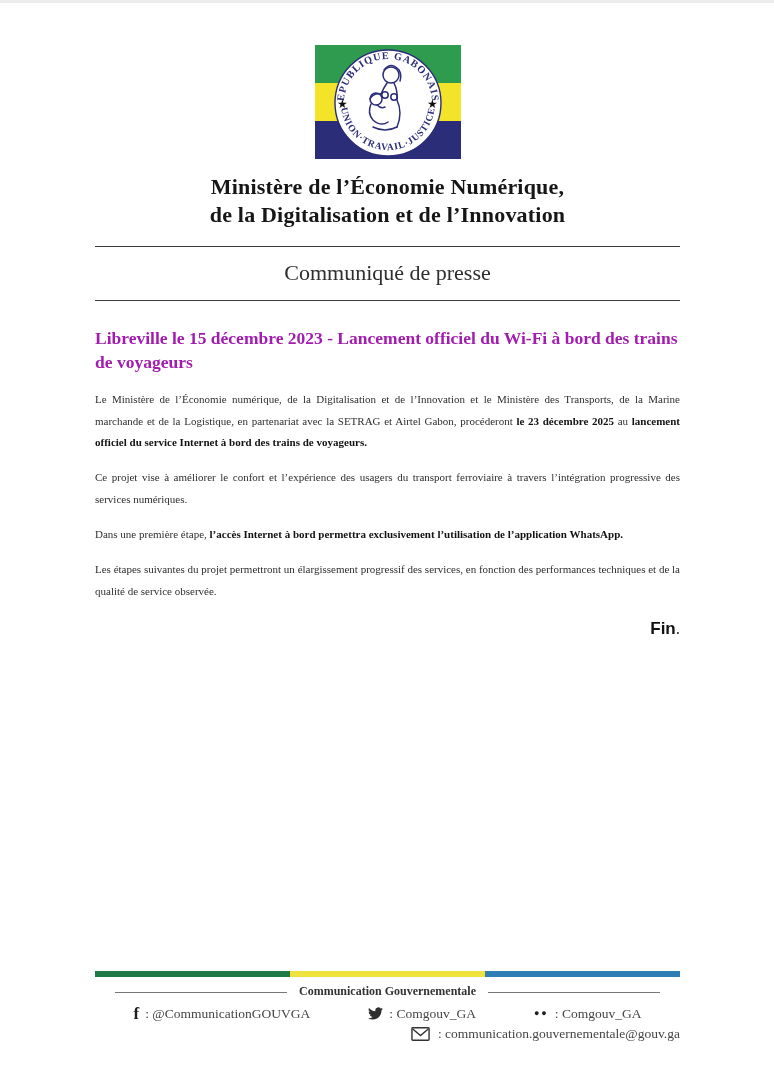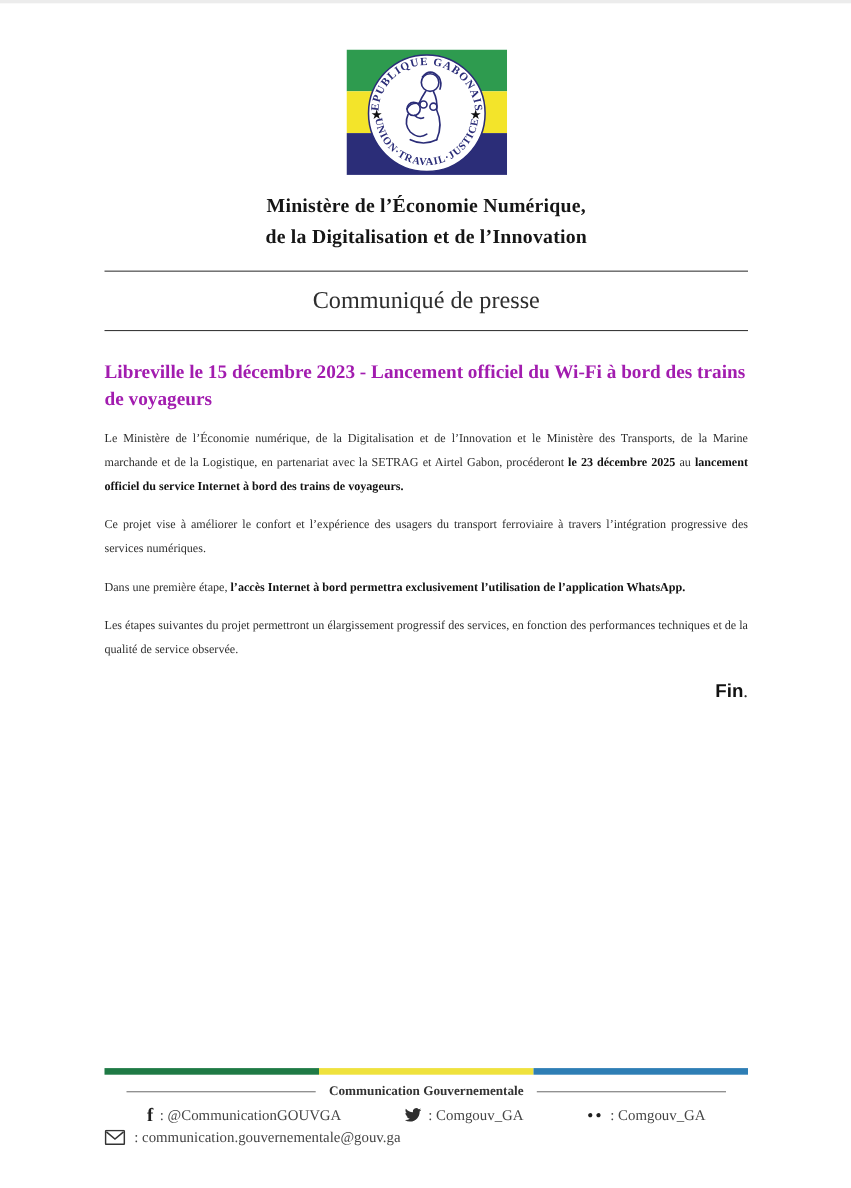--- a/index.html
+++ b/index.html
@@ -12,21 +12,21 @@
     overflow:hidden;
   }
   .page::before{
     content:"";position:absolute;top:0;left:0;right:0;height:3px;background:#ececec;
   }
   .content{padding:45px 94px 0 95px;}
   .logo-wrap{display:flex;justify-content:center;}
   svg.logo{width:146px;height:114px;display:block;}
   .ministry{
     margin-top:14px;text-align:center;font-weight:bold;
-    font-size:18px;line-height:28px;color:#161616;letter-spacing:.2px;
+    font-size:22px;line-height:28px;color:#161616;letter-spacing:.2px;
   }
   .hr{border:none;border-top:1.6px solid #3a3a3a;margin:17px 0 0 0;}
   .press{ text-align:center;font-size:22px;color:#2e2e2e;padding:13px 0 14px 0;}
   .headline{
     margin:26px 0 0 0;font-weight:bold;font-size:17.5px;line-height:23.5px;color:#a21caf;
     text-align:left;
   }
   .paras{margin-top:15px;}
   .para{margin:0 0 13.5px 0;font-size:11px;line-height:21.6px;text-align:justify;color:#2e2e2e;}
   .para .b{font-weight:bold;color:#121212;}
@@ -36,21 +36,21 @@
   .footer{position:absolute;top:971px;left:95px;width:585px;}
   .bar{display:flex;height:6px;}
   .bar .seg{flex:1;}
   .comm-row{display:flex;align-items:center;gap:12px;margin-top:7px;padding:0 20px;}
   .comm-row .line{flex:1;border-top:1.2px solid #777;margin-top:2px;}
   .comm-title{font-weight:bold;font-size:12px;color:#333;white-space:nowrap;}
   .social-row{display:flex;justify-content:center;align-items:center;gap:58px;margin-top:6px;font-size:13.5px;color:#454545;}
   .social{display:flex;align-items:center;gap:6px;}
   .fb-glyph{font-weight:bold;font-size:17px;color:#1f1f1f;line-height:1;}
   .flickr-glyph{font-size:9px;letter-spacing:2px;color:#1f1f1f;line-height:1;}
-  .email-row{display:flex;justify-content:flex-start;align-items:center;gap:8px;margin-top:4px;font-size:13.5px;color:#454545;font-family:Liberation Serif, serif;}
+  .email-row{display:flex;justify-content:flex-end;align-items:center;gap:8px;margin-top:4px;font-size:13.5px;color:#454545;font-family:Liberation Serif, serif;}
   .icon-svg{display:block;}
 </style>
 </head>
 <body>
 
 <div class="page">
   <div class="content">
 
     <div class="logo-wrap">
       <svg class="logo" viewBox="0 0 146 114" xmlns="http://www.w3.org/2000/svg">

